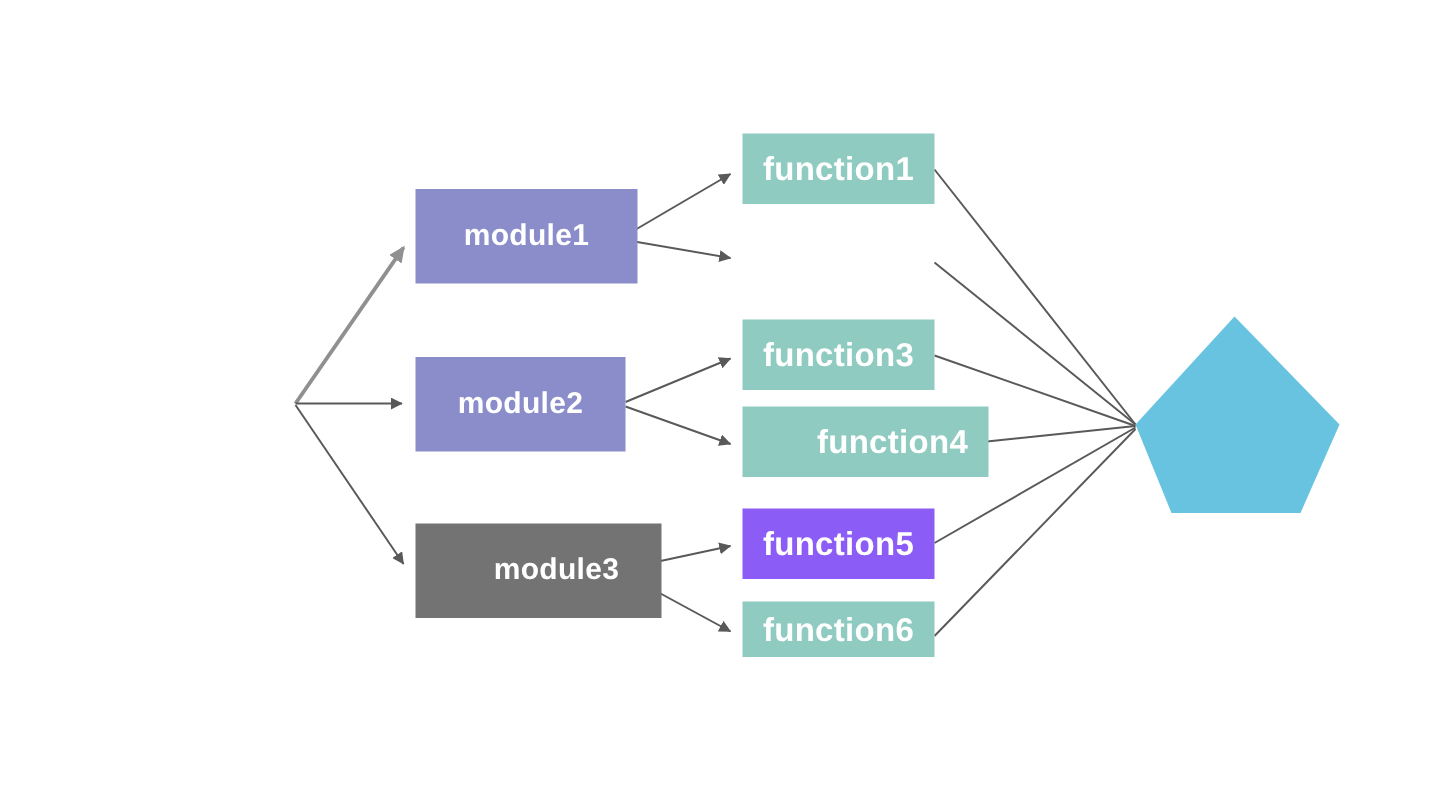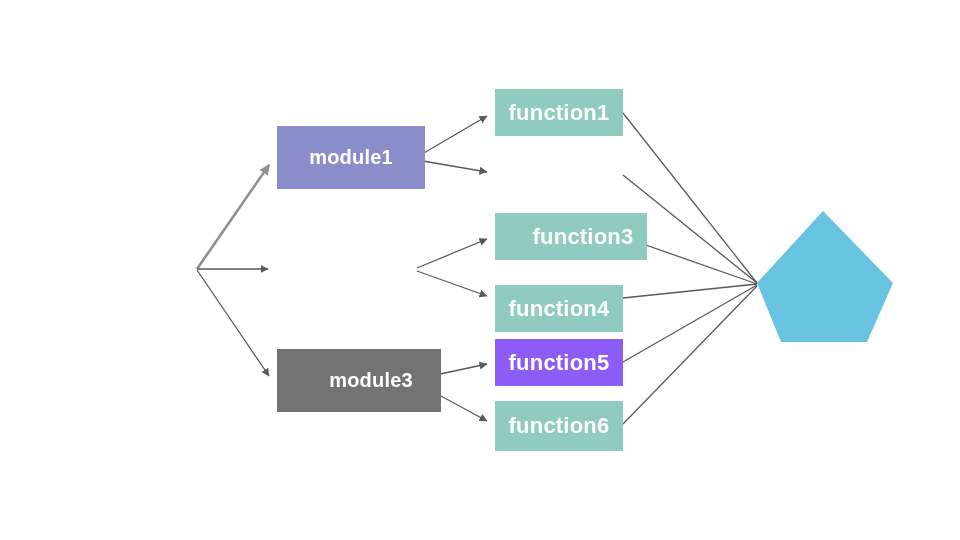--- a/index.html
+++ b/index.html
@@ -29,24 +29,24 @@
   .node.mid  { font-size:20px; }
   .node.small{ font-size:22px; }
 
   .n-index   { left:57px;  top:238px; width:140px; height:63px; }
   .n-module1 { left:277px; top:126px; width:148px; height:63px; }
   .n-module2 { left:277px; top:238px; width:140px; height:63px; }
   .n-module3 { left:277px; top:349px; width:140px; height:63px; }
 
   .n-f1 { left:495px; top:89px;  width:128px; height:47px; }
   .n-f2 { left:495px; top:151px; width:128px; height:47px; }
-  .n-f3 { left:495px; top:213px; width:128px; height:47px;padding-left:24px; }
-  .n-f4 { left:495px; top:285px; width:128px; height:47px; }
+  .n-f3 { left:495px; top:213px; width:128px; height:47px; }
+  .n-f4 { left:495px; top:271px; width:128px; height:47px;padding-left:36px; }
   .n-f5 { left:495px; top:339px; width:128px; height:47px; }
-  .n-f6 { left:495px; top:401px; width:128px; height:50px; }
+  .n-f6 { left:495px; top:401px; width:128px; height:37px; }
 
   .n-bundle-label {
     left:757px; top:268px; width:136px; height:34px;
     background:transparent !important;
     font-size:20px;
   }
 </style>
 </head>
 <body>
 
@@ -82,20 +82,23 @@
     <line x1="623" y1="362" x2="757" y2="285" stroke-width="1.3" stroke="#595959"></line>
     <line x1="623" y1="424" x2="757" y2="286" stroke-width="1.3" stroke="#595959"></line>
 
     <polygon points="823,211 893,283 867,342 781,342 757,283" fill="#68c3e0"></polygon>
   </svg>
 
 
   <div class="node mid n-module1" style="background: rgb(138, 141, 202);">
     <span>module1</span>
   </div>
+  <div class="node mid n-module2" style="background: rgb(138, 141, 202);">
+    <span>module2</span>
+  </div>
   <div class="node mid n-module3" style="background: #737373; padding-left: 24px;">
     <span>module3</span>
   </div>
 
   <div class="node small n-f1" style="background: rgb(143, 203, 192);">
     <span>function1</span>
   </div>
   <div class="node small n-f3" style="background: rgb(143, 203, 192);">
     <span>function3</span>
   </div>

